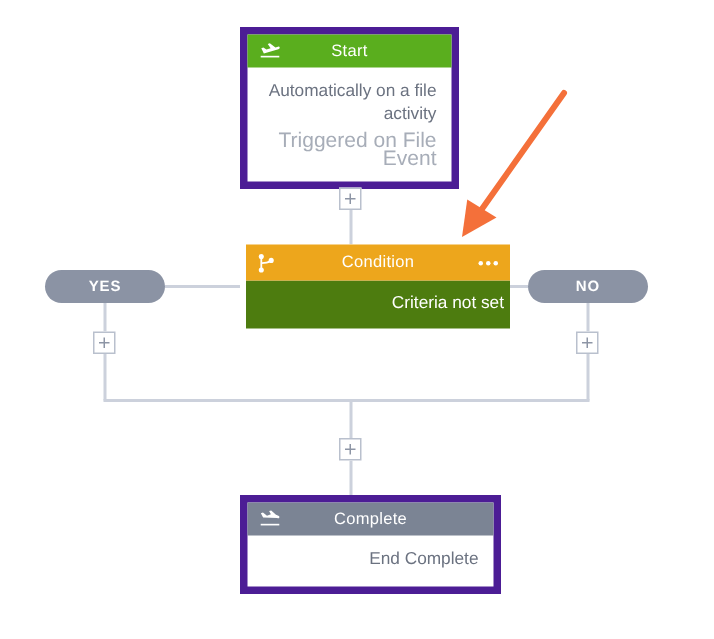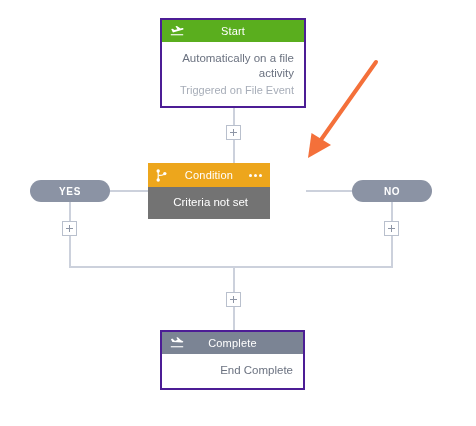--- a/index.html
+++ b/index.html
@@ -25,21 +25,21 @@
     position: absolute;
     background: #ccd1dc;
   }
   .line-v { width: 2px; }
   .line-h { height: 2px; }
 
   
   .node {
     position: absolute;
     background: #ffffff;
-    border: 2px solid #4c1d95;
+    border: 5px solid #4c1d95;
     box-sizing: border-box;
   }
   .node-header {
     position: relative;
     height: 22px;
     display: flex;
     align-items: center;
     color: #ffffff;
     font-size: 11px;
   }
@@ -76,44 +76,44 @@
   .node-body {
     padding: 9px 10px 10px 10px;
     text-align: right;
     color: #6b7280;
     font-size: 11.5px;
     line-height: 15px;
   }
   .node-body .sub {
     display: block;
     margin-top: 3px;
-    font-size: 11px;
+    font-size: 14px;
     color: #a7adb8;
     line-height: 12px;
   }
 
   
   #node-start { left: 160px; top: 18px; width: 146px; }
   #node-start .node-header { background: #5aae1e; }
 
   
   #node-condition {
-    left: 148px; top: 163px; width: 122px;
+    left: 164px; top: 163px; width: 176px;
     border: none;
   }
   #node-condition .node-header { background: #eda61c; height: 24px; }
   #node-condition .node-body {
-    background: #737373;
+    background: #4d7c0f;
     color: #ffffff;
     font-size: 11.5px;
-    padding: 8px 22px 9px 10px;
-  }
-
-  
-  #node-complete { left: 160px; top: 330px; width: 145px; }
+    padding: 8px 4px 9px 10px;
+  }
+
+  
+  #node-complete { left: 160px; top: 330px; width: 174px; }
   #node-complete .node-header { background: #7b8494; }
 
   
   .pill {
     position: absolute;
     width: 80px;
     height: 22px;
     border-radius: 11px;
     background: #8b93a4;
     color: #ffffff;

